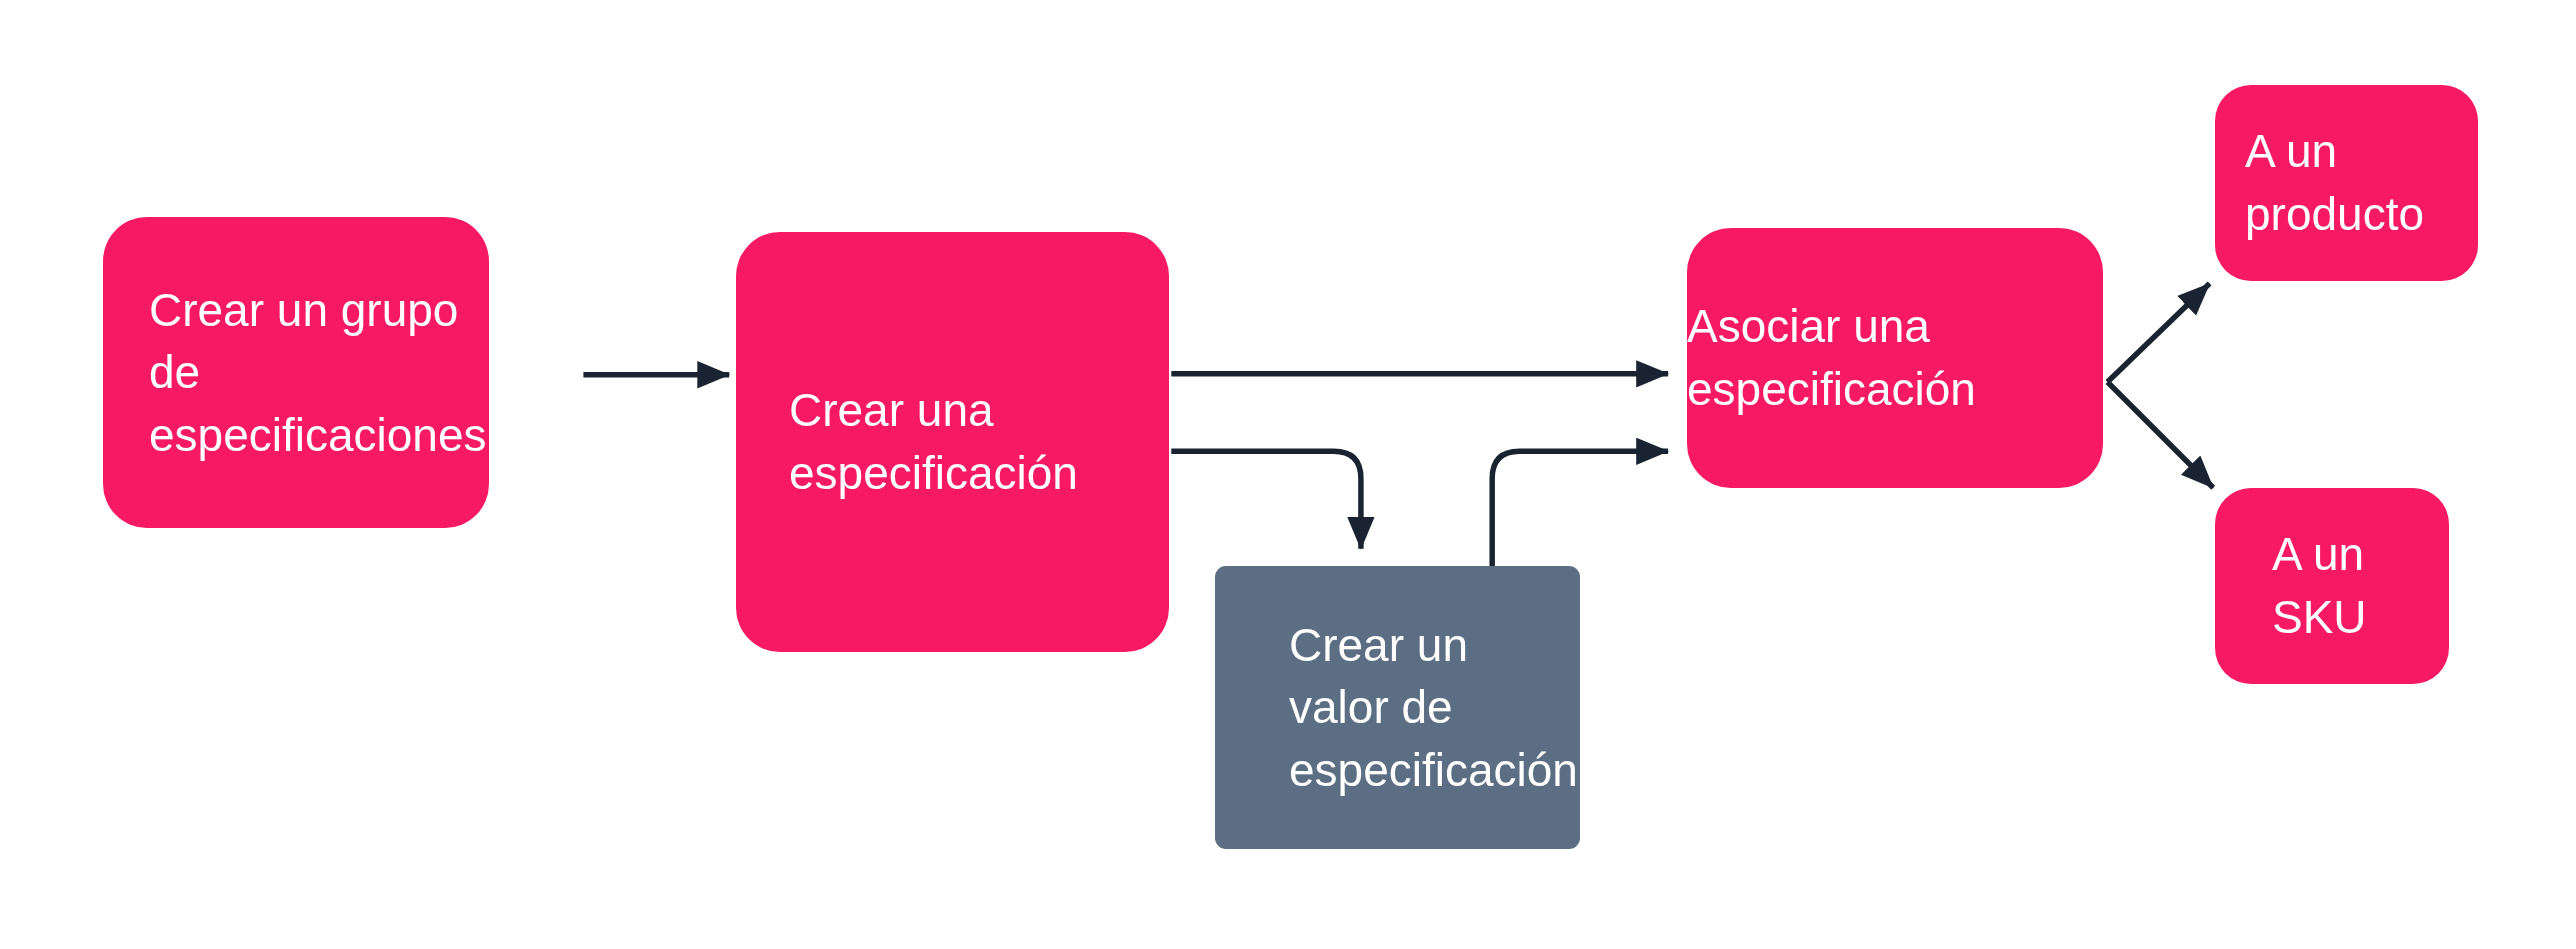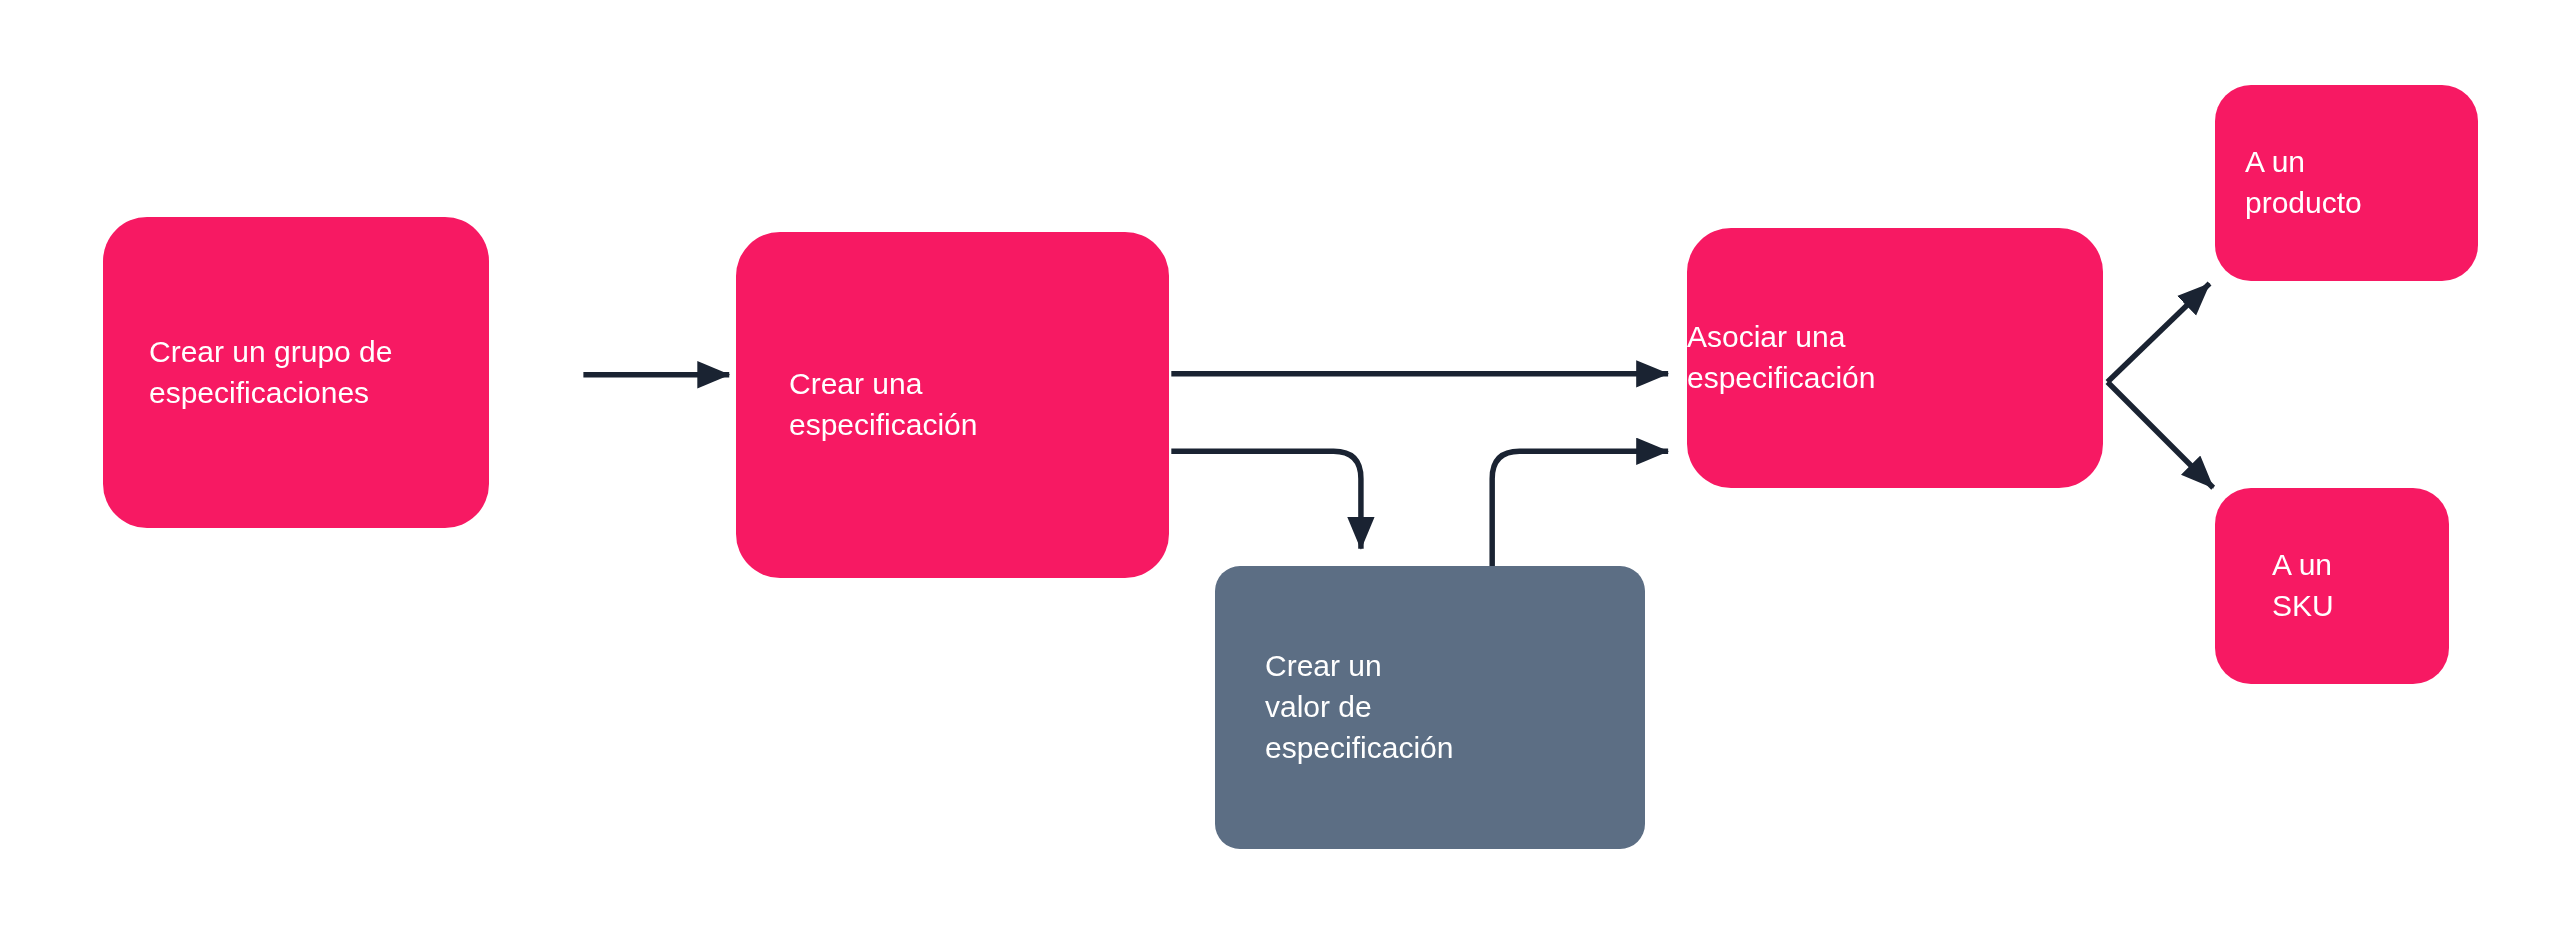--- a/index.html
+++ b/index.html
@@ -34,30 +34,30 @@
   }
   .node {
     position: absolute;
     display: flex;
     align-items: center;
     box-sizing: border-box;
     color: var(--color-text, #ffffff);
   }
   .node .label {
     white-space: pre-line;
-    font-size: 30px;
+    font-size: 46px;
     line-height: 1.36;
     font-weight: 400;
   }
   .node.primary { background: var(--color-primary, #F71963); }
   .node.secondary { background: var(--color-secondary, #5C6E84); }
 
   .node-0 { left: 103px;  top: 217px; width: 386px; height: 311px; border-radius: 44px; padding-left: 46px; }
-  .node-1 { left: 736px;  top: 232px; width: 433px; height: 346px; border-radius: 44px; padding-left: 53px; }
-  .node-2 { left: 1215px; top: 566px; width: 430px; height: 283px; border-radius: 25px; padding-left: 50px; }
+  .node-1 { left: 736px;  top: 232px; width: 433px; height: 420px; border-radius: 44px; padding-left: 53px; }
+  .node-2 { left: 1215px; top: 566px; width: 365px; height: 283px; border-radius: 11px; padding-left: 74px; }
   .node-3 { left: 1687px; top: 228px; width: 416px; height: 260px; border-radius: 44px; }
   .node-4 { left: 2215px; top: 85px;  width: 263px; height: 196px; border-radius: 36px; padding-left: 30px; }
   .node-5 { left: 2215px; top: 488px; width: 234px; height: 196px; border-radius: 36px; padding-left: 57px; }
 </style>
 </head>
 <body>
 
 <div class="canvas">
 
   <svg class="edges" viewBox="0 0 2826 1042" xmlns="http://www.w3.org/2000/svg">

